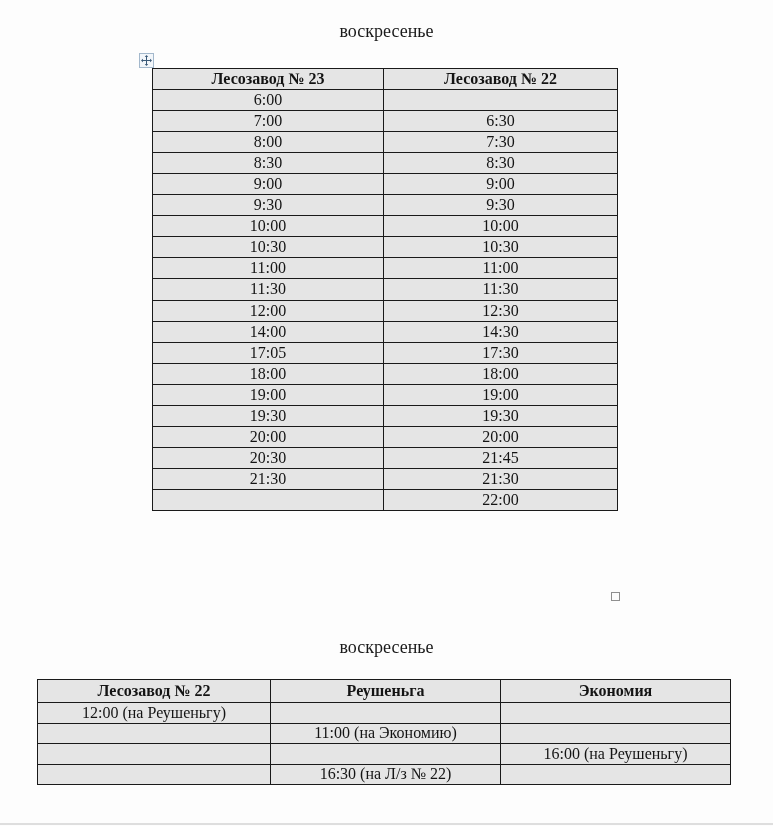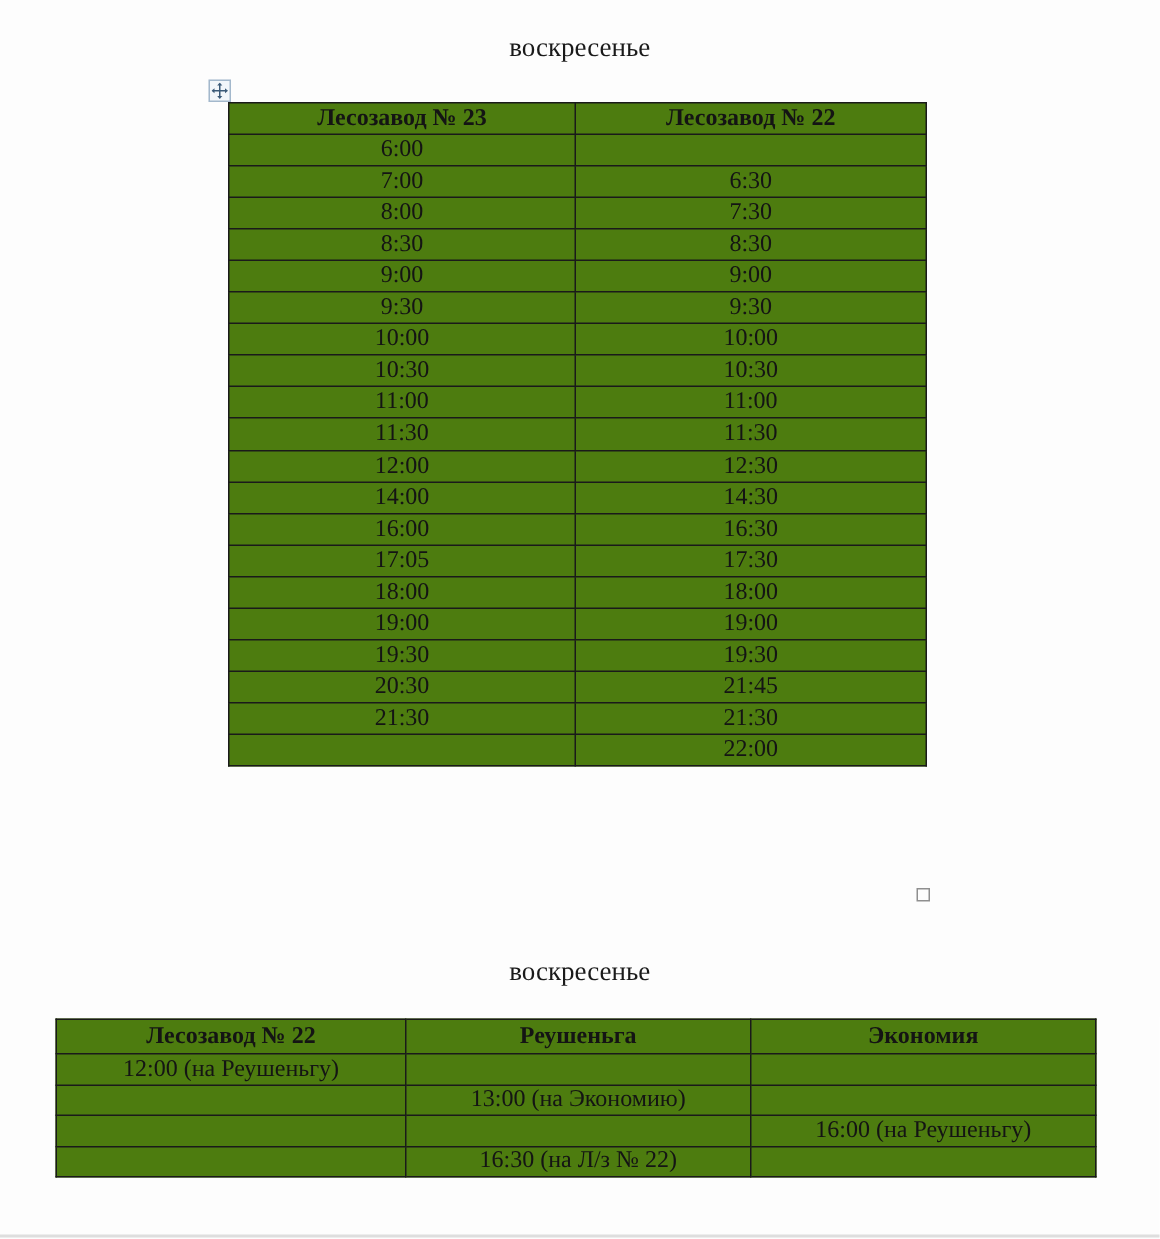--- a/index.html
+++ b/index.html
@@ -19,21 +19,21 @@
     font-size: 18px; line-height: 21px;
     color: #1a1a1a;
   }
   .title-1 { top: 21px; }
   .title-2 { top: 637px; }
 
   table.sched {
     position: absolute;
     border-collapse: collapse;
     table-layout: fixed;
-    background: #4d7c0f;
+    background: #e5e5e5;
   }
   table.sched th, table.sched td {
     border: 1.5px solid #1a1a1a;
     text-align: center;
     vertical-align: middle;
     font-size: 16px;
     padding: 0 2px;
     white-space: nowrap;
     overflow: hidden;
   }
@@ -149,38 +149,38 @@
         </tr>
         <tr>
           <td>12:00</td>
           <td>12:30</td>
         </tr>
         <tr>
           <td>14:00</td>
           <td>14:30</td>
         </tr>
         <tr>
-          <td>16:00</td>
-          <td>16:30</td>
-        </tr>
-        <tr>
           <td>17:05</td>
           <td>17:30</td>
         </tr>
         <tr>
           <td>18:00</td>
           <td>18:00</td>
         </tr>
         <tr>
           <td>19:00</td>
           <td>19:00</td>
         </tr>
         <tr>
           <td>19:30</td>
           <td>19:30</td>
+        </tr>
+        <tr>
+          <td>20:00</td>
+          <td>20:00</td>
         </tr>
         <tr>
           <td>20:30</td>
           <td>21:45</td>
         </tr>
         <tr>
           <td>21:30</td>
           <td>21:30</td>
         </tr>
         <tr>
@@ -208,21 +208,21 @@
         </tr>
       </thead>
       <tbody>
         <tr>
           <td>12:00 (на Реушеньгу)</td>
           <td></td>
           <td></td>
         </tr>
         <tr>
           <td></td>
-          <td>13:00 (на Экономию)</td>
+          <td>11:00 (на Экономию)</td>
           <td></td>
         </tr>
         <tr>
           <td></td>
           <td></td>
           <td>16:00 (на Реушеньгу)</td>
         </tr>
         <tr>
           <td></td>
           <td>16:30 (на Л/з № 22)</td>

